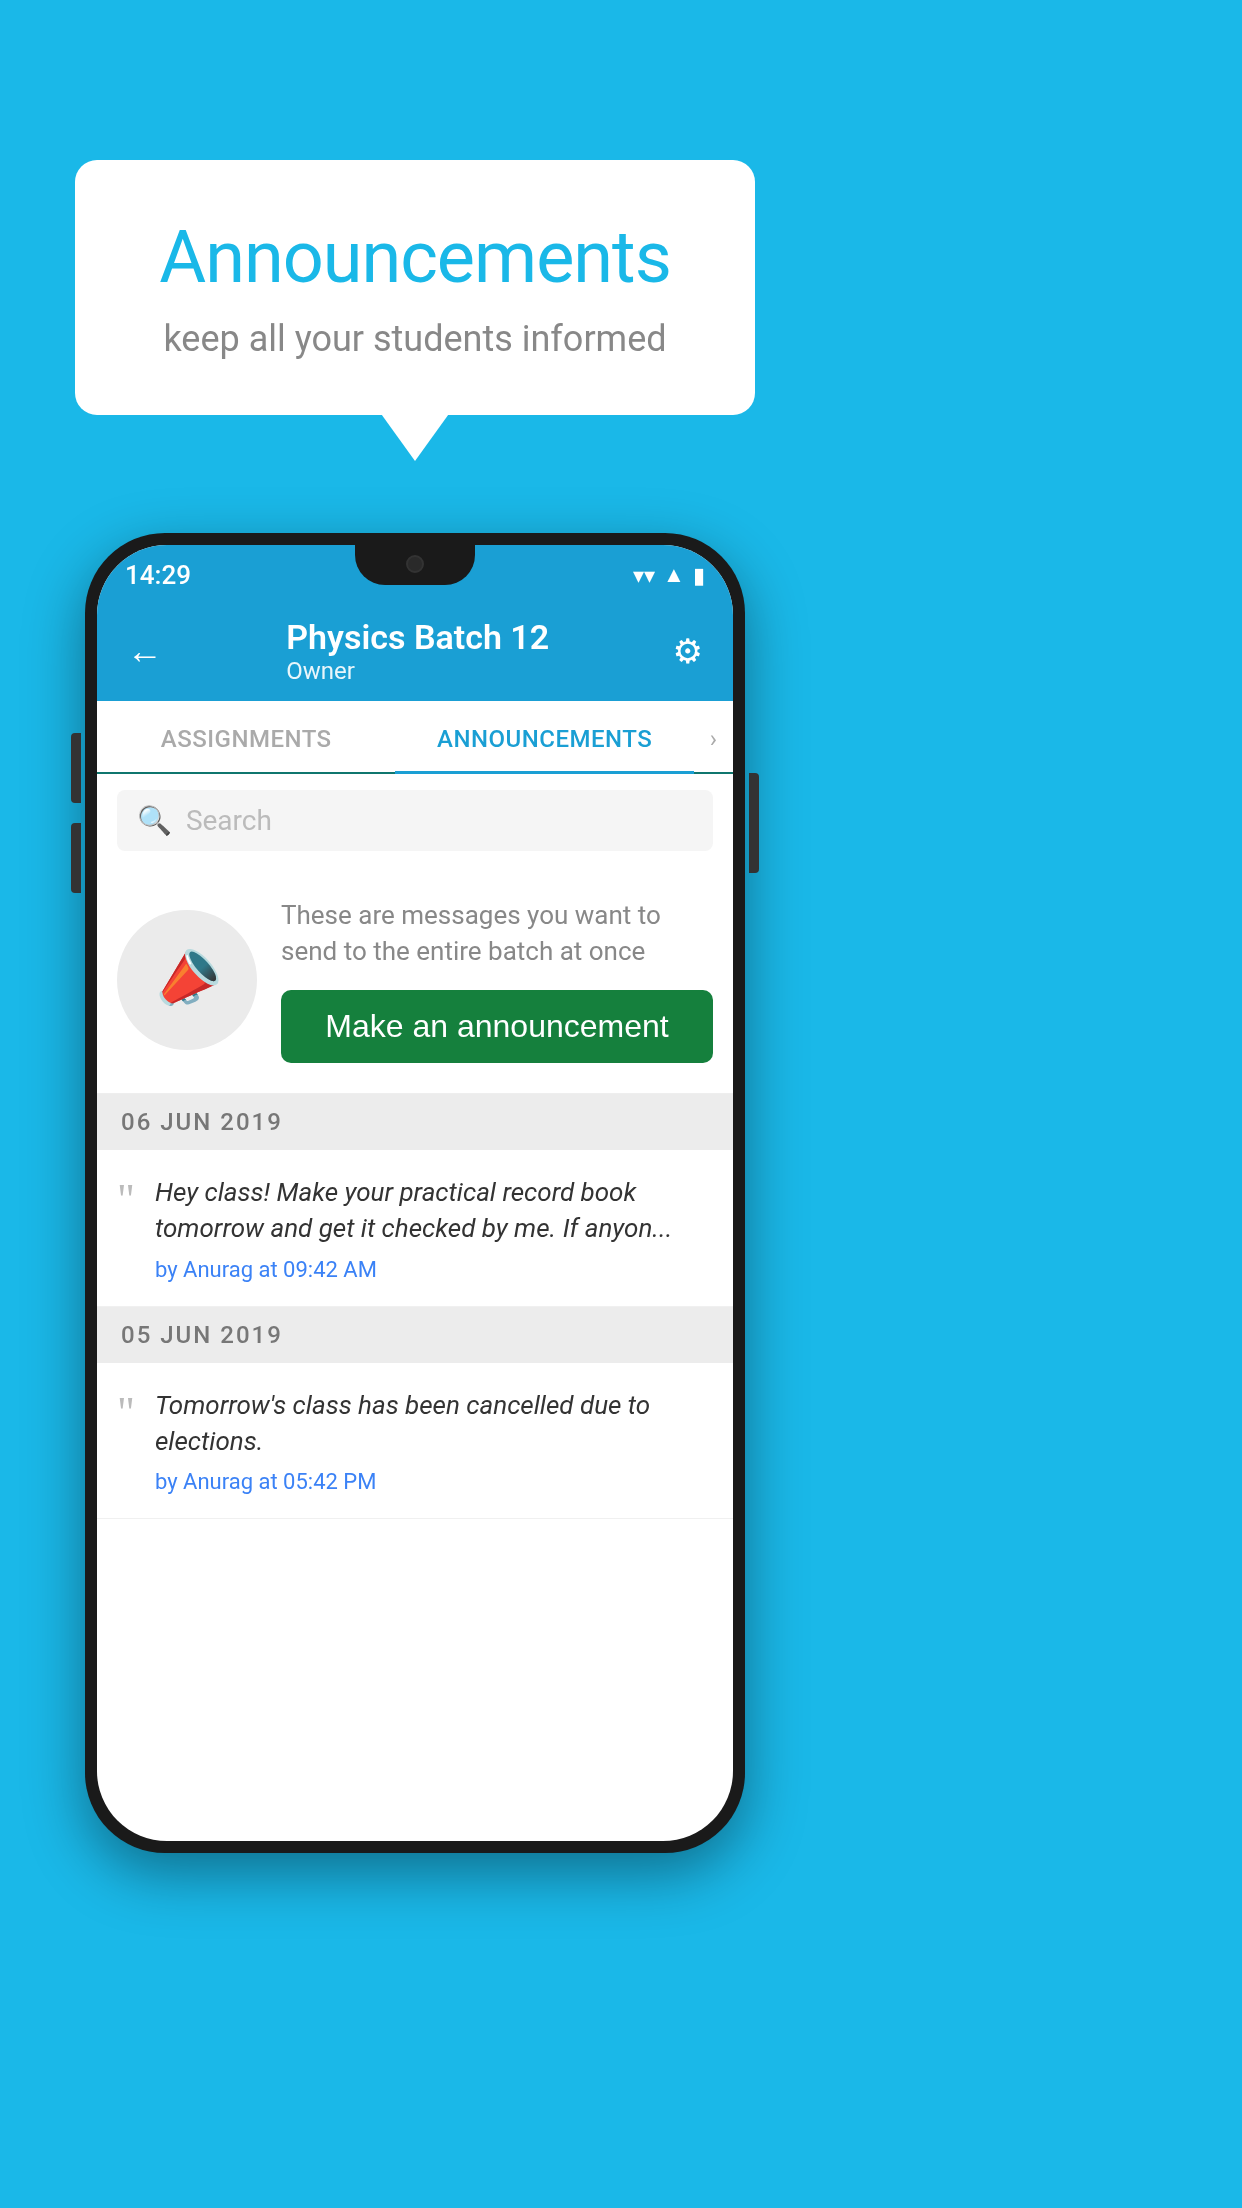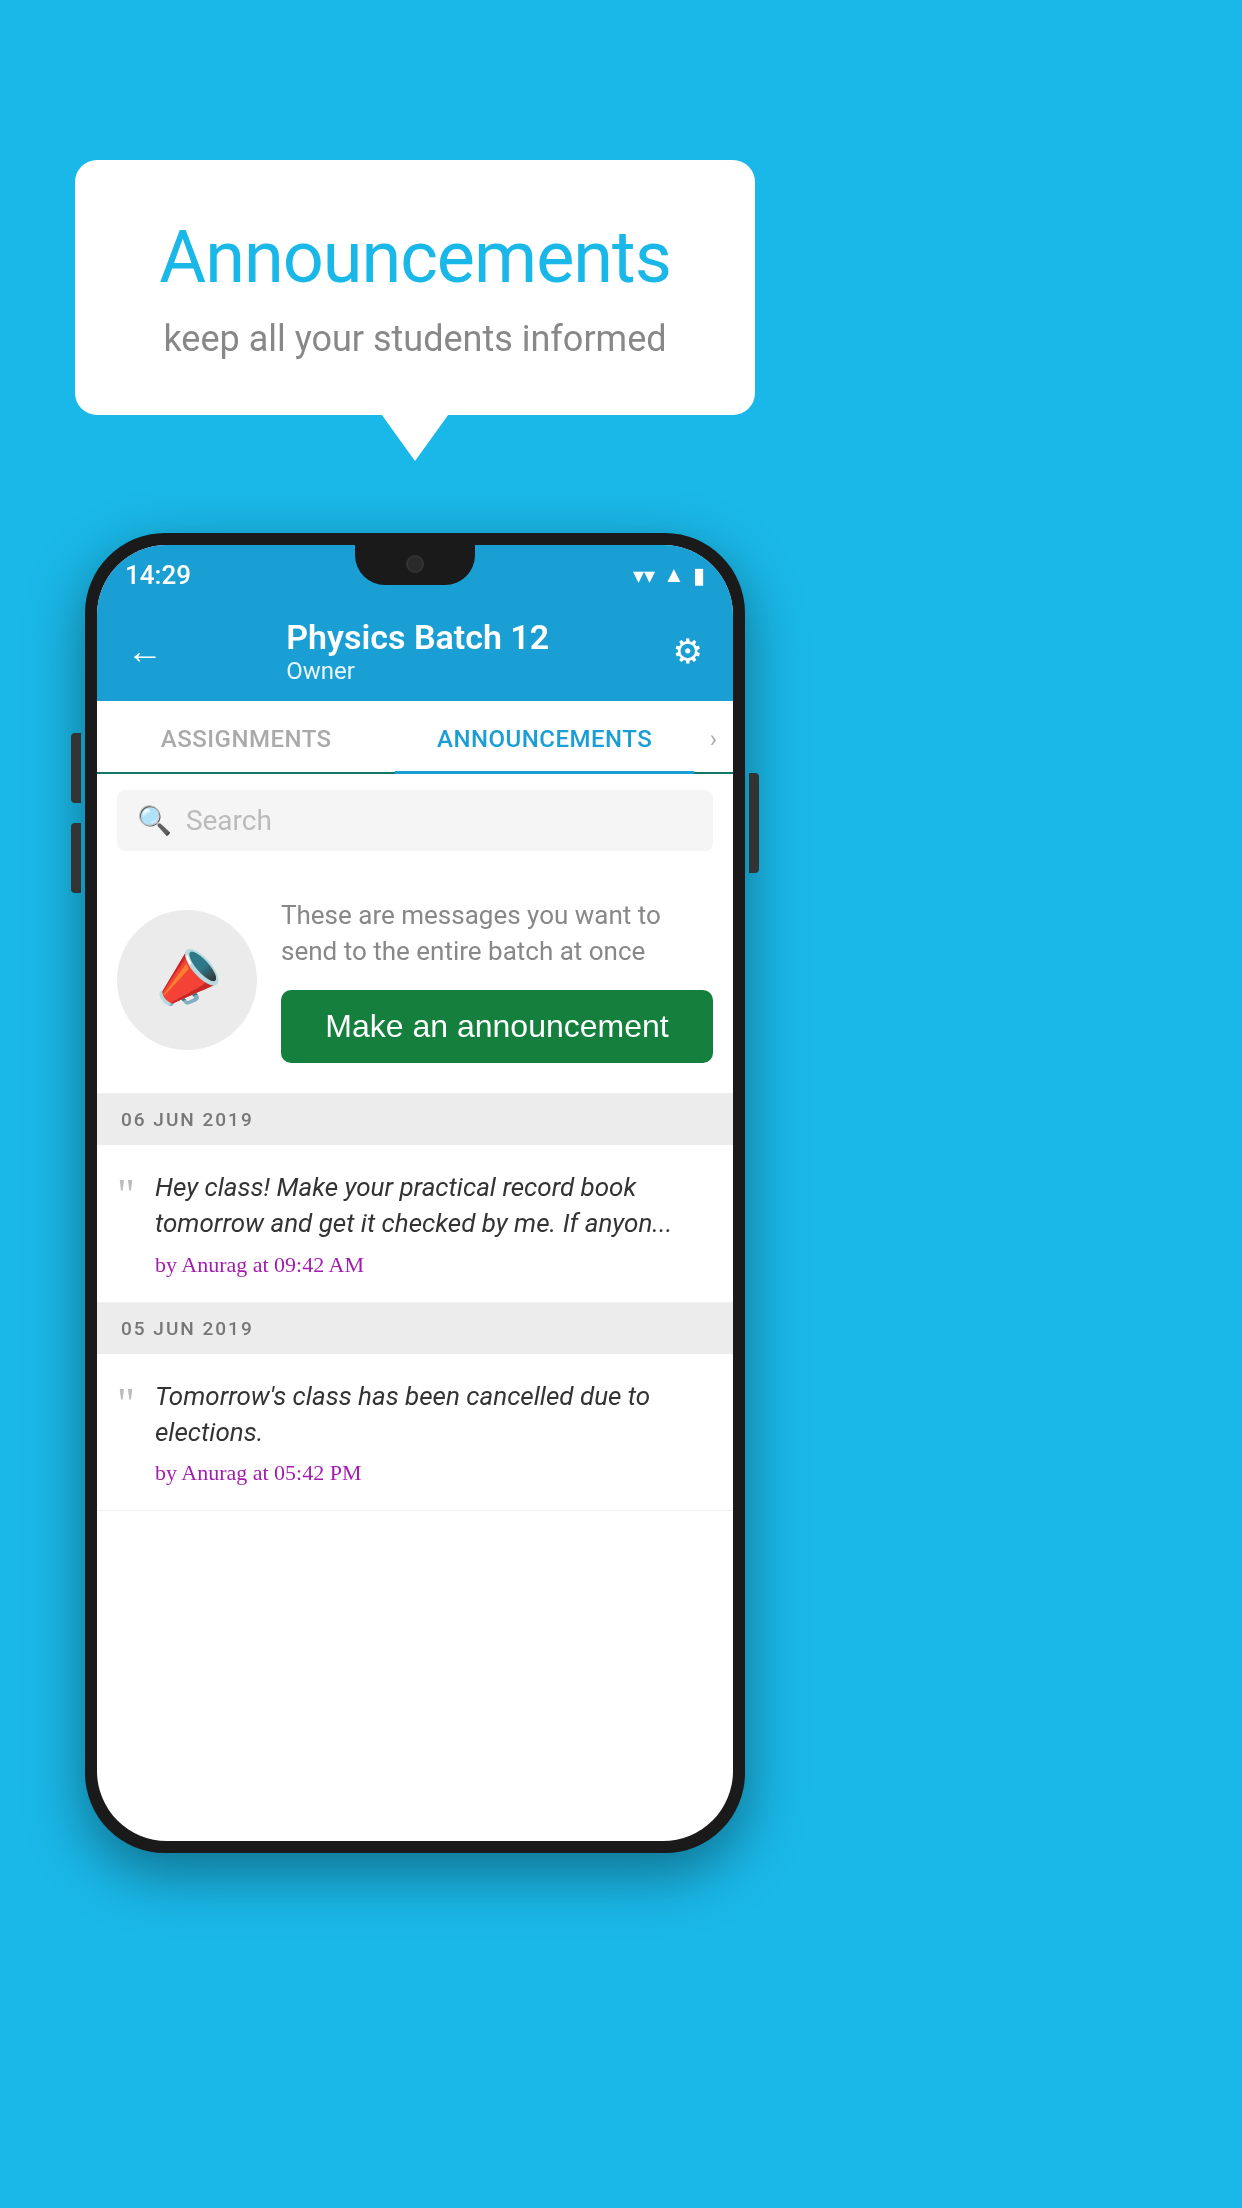--- a/index.html
+++ b/index.html
@@ -278,21 +278,21 @@
       font-size: 32px;
       font-weight: 500;
       cursor: pointer;
       width: 100%;
     }
 
     
     .date-separator {
       background: #ececec;
       padding: 14px 24px;
-      font-size: 19px;
+      font-size: 24px;
       color: #777;
       font-weight: 500;
       letter-spacing: 2px;
     }
 
     
     .announcement-item {
       background: white;
       padding: 24px 20px;
       display: flex;
@@ -318,22 +318,21 @@
       font-size: 26px;
       color: #333;
       font-style: italic;
       font-weight: 400;
       line-height: 1.4;
       margin-bottom: 10px;
     }
 
     .announcement-meta {
       font-size: 22px;
-      color: #a21caf;
-      font-family: Liberation Serif, serif;
+      color: #3b82f6;
     }
 
     
     .phone-side-btn-vol-up {
       position: absolute;
       left: -14px;
       top: 200px;
       width: 10px;
       height: 70px;
       background: #333;

